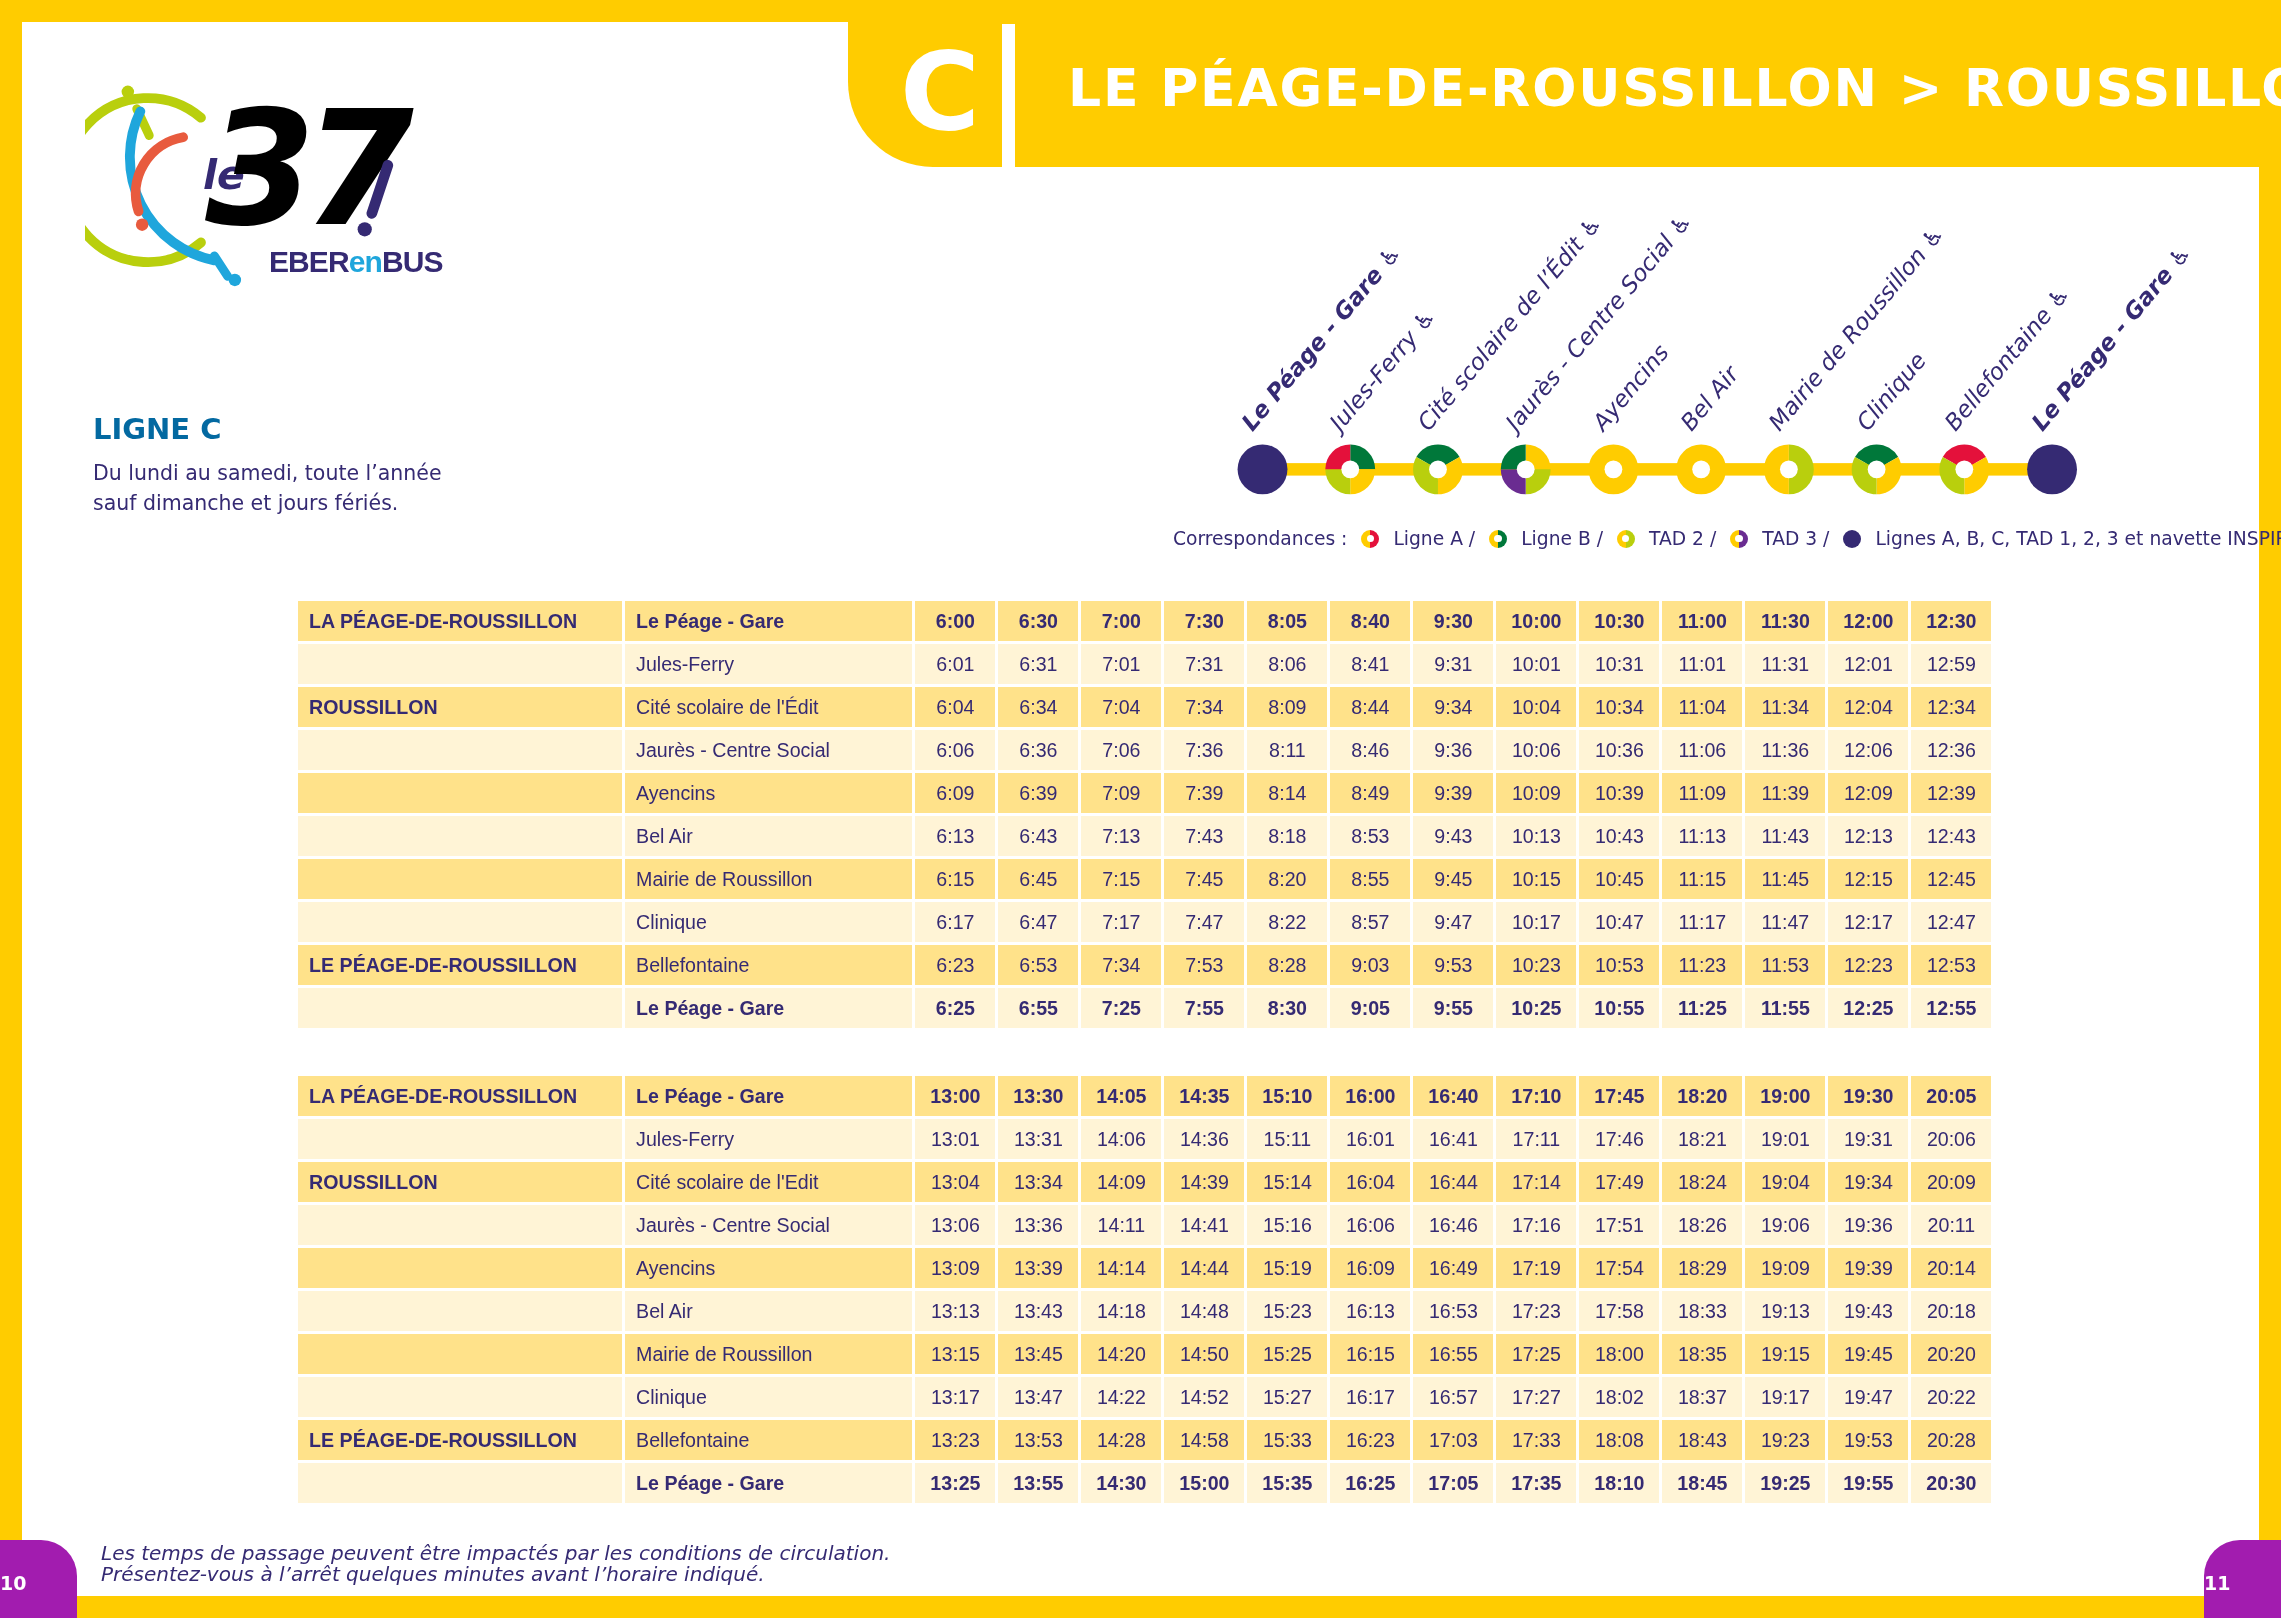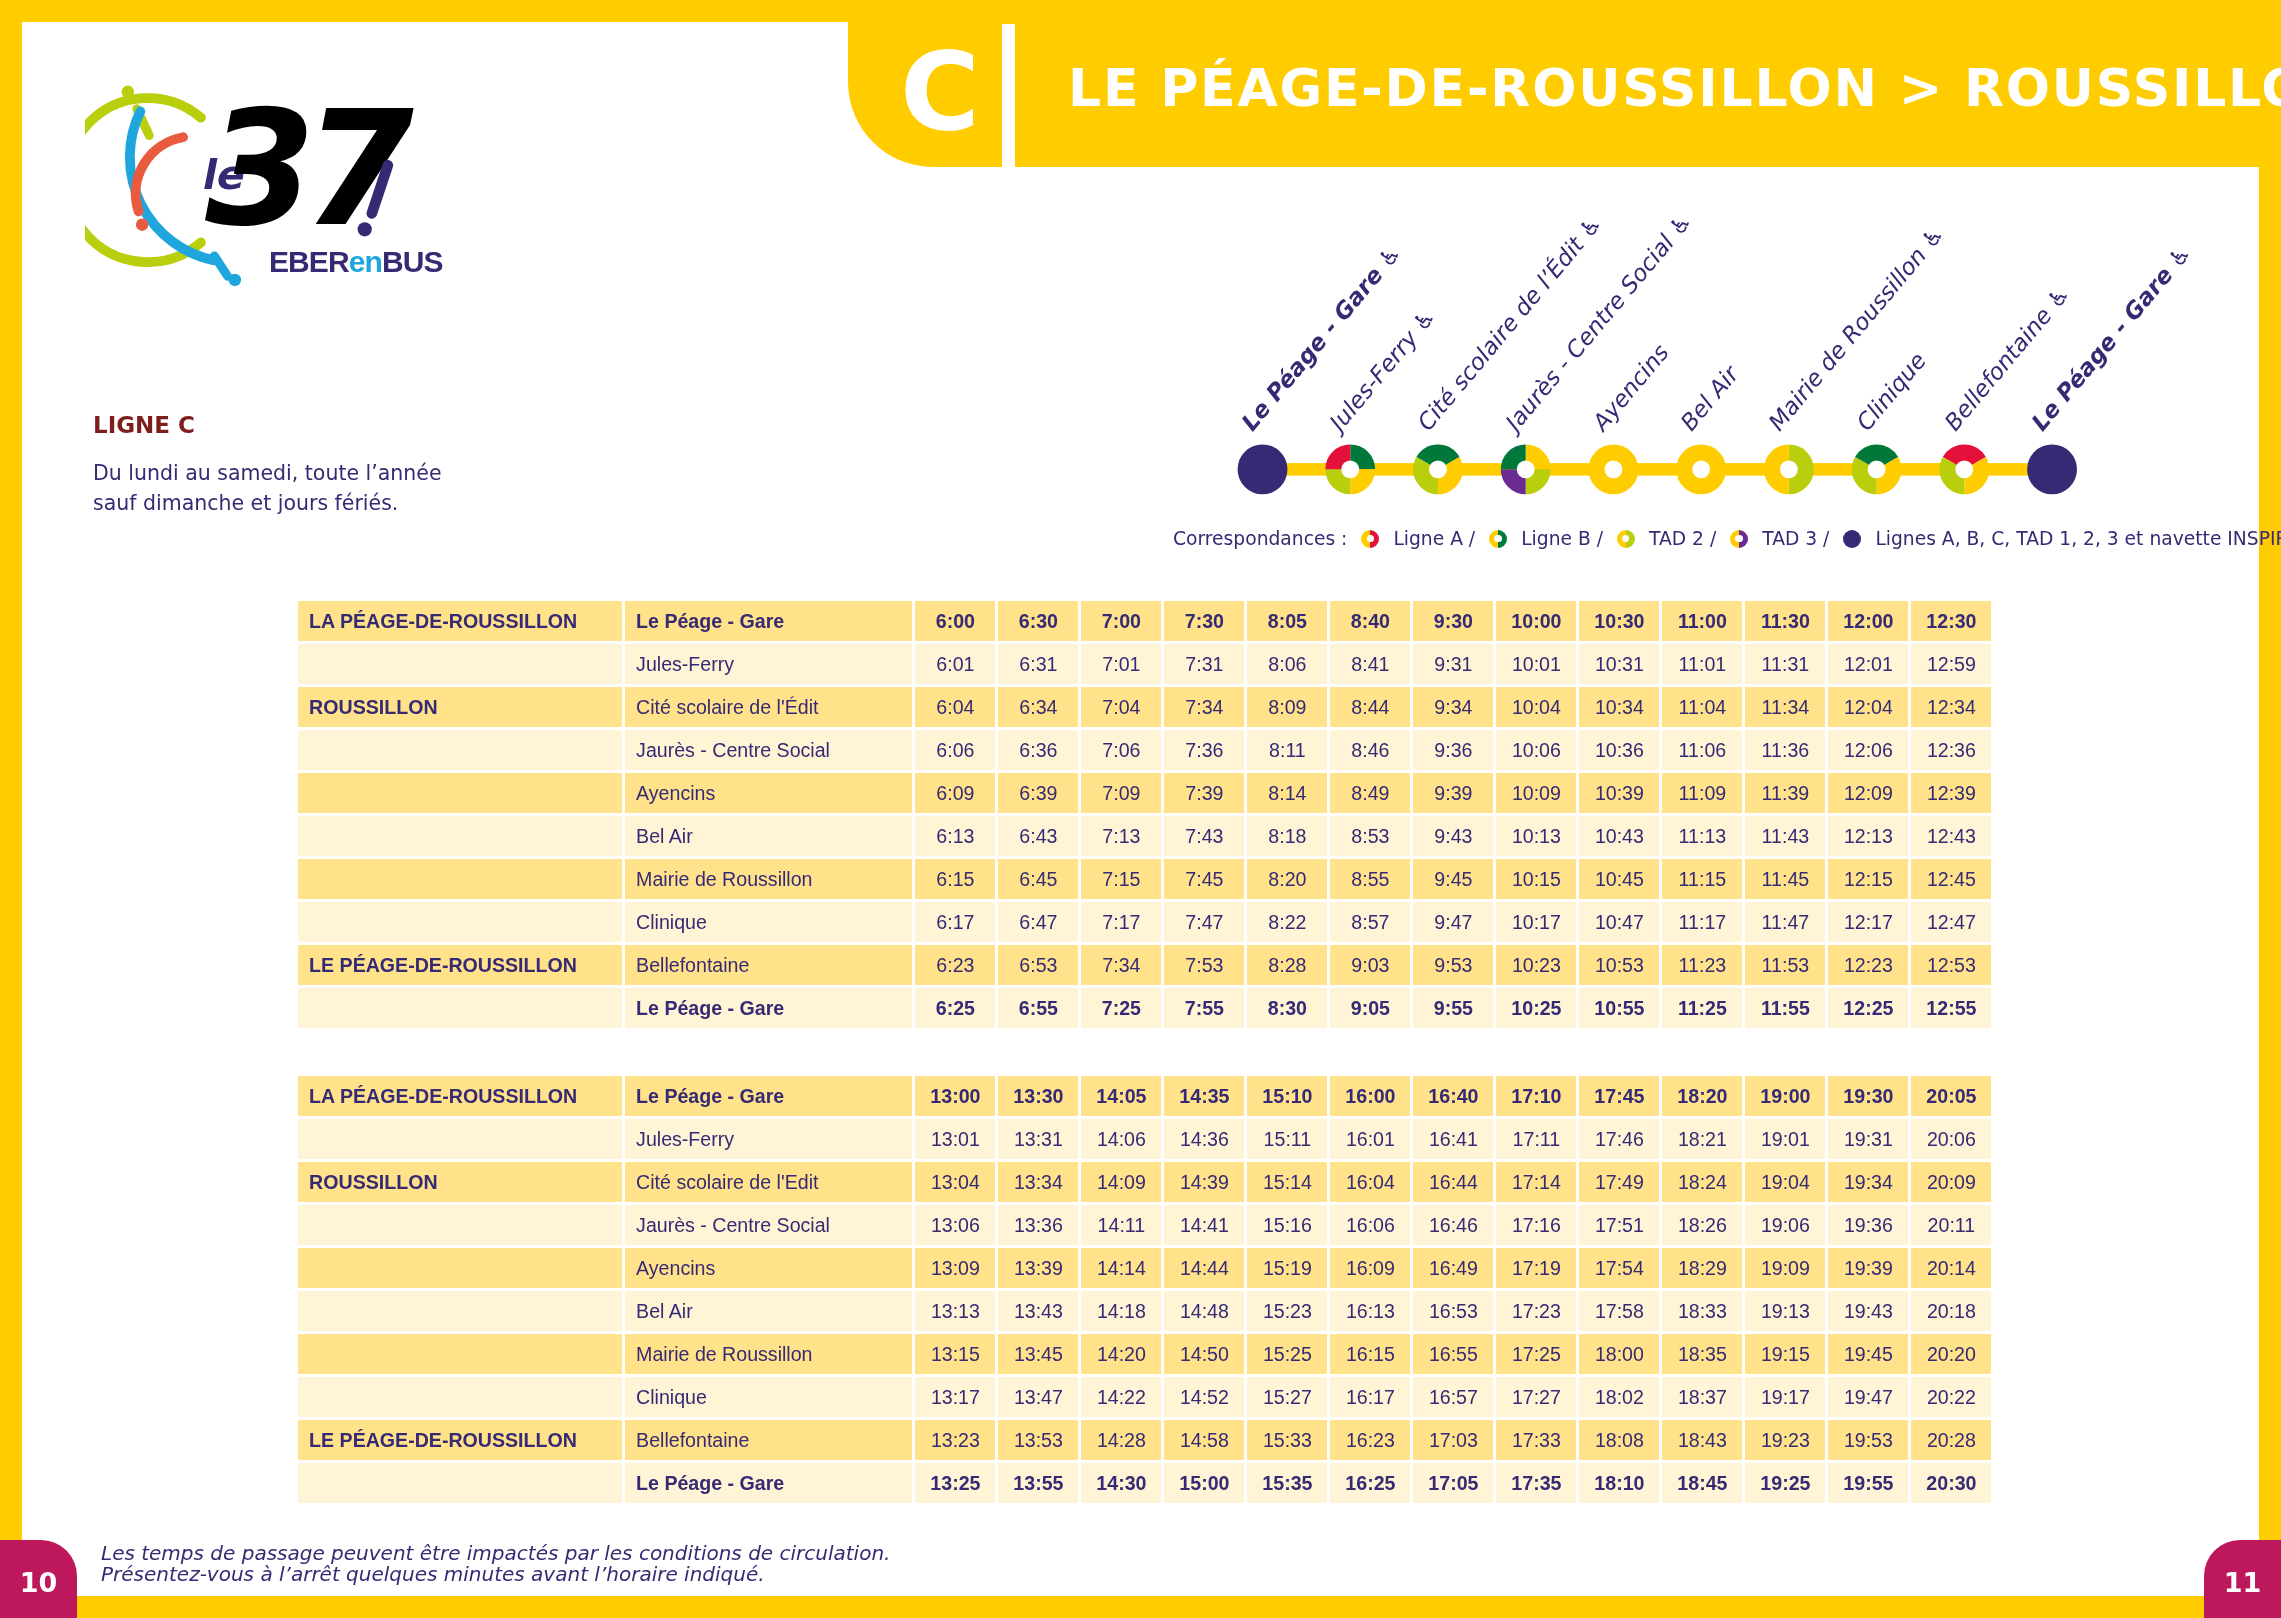--- a/index.html
+++ b/index.html
@@ -15,21 +15,21 @@
   .header-title { position: absolute; left: 1068px; top: 53px; height: 71px; color: #fff; font-weight: 700; font-size: 52px; letter-spacing: 1.8px; line-height: 71px; white-space: nowrap; font-family: "DejaVu Sans", sans-serif; }
 
   
   .logo { position: absolute; left: 85px; top: 82px; width: 330px; height: 214px; }
   .logo-text-le { position: absolute; left: 171px; top: 151px; font-style: italic; font-weight: 700; font-size: 41px; color: #352a73; font-family: "DejaVu Sans", sans-serif; margin-left: 32px; }
   .logo-text-37 { position: absolute; left: 205px; top: 89px; font-weight: 700; font-style: italic; font-size: 159px; line-height: 160px; color: #000000; letter-spacing: -12.5px; font-family: "DejaVu Sans", sans-serif; }
   .logo-sub { position: absolute; left: 269px; top: 245px; font-weight: 700; font-size: 30px; color: #352a73; font-family: "Liberation Sans", sans-serif; letter-spacing: -0.9px; }
   .logo-sub .en { color: #1fa6dc; margin-top: 33px; }
 
   
-  .ligne-title { position: absolute; left: 93px; top: 412px; font-size: 23px; font-weight: 700; color: #7f1d1d; font-family: "DejaVu Sans", sans-serif; }
+  .ligne-title { position: absolute; left: 93px; top: 412px; font-size: 29px; font-weight: 700; color: #0369a1; font-family: "DejaVu Sans", sans-serif; }
   .ligne-desc { position: absolute; left: 93px; top: 458px; font-size: 20.5px; line-height: 30px; color: #352a73; font-family: "DejaVu Sans", sans-serif; }
 
   
   .diagram { position: absolute; left: 0; top: 0; width: 2281px; height: 570px; pointer-events: none; }
   .diagram * { pointer-events: auto; }
   .stop-label { position: absolute; transform-origin: 0 100%; transform: rotate(-50deg); white-space: nowrap; font-size: 23px; color: #352a73; font-style: italic; font-family: "DejaVu Sans", sans-serif; line-height: 27px; }
   .stop-label.terminal { font-weight: 700; }
   .legend { position: absolute; left: 1173px; top: 528px; font-size: 18.7px; color: #352a73; white-space: nowrap; font-family: "DejaVu Sans", sans-serif; display: flex; align-items: center; gap: 14px; }
   .legend .dot { display: inline-block; width: 18px; height: 18px; border-radius: 50%; position: relative; vertical-align: middle; }
   .legend .dot::after { content: ""; position: absolute; left: 5.3px; top: 5.3px; width: 7.1px; height: 7.1px; background: #fff; border-radius: 50%; }
@@ -42,21 +42,21 @@
   .timetable tr:nth-child(even) td { background: #fff4d6; }
   .timetable td.commune { width: 324px; padding-left: 10.7px; font-weight: 700; font-size: 19.6px; }
   .timetable td.stop { width: 287px; padding-left: 10.7px; }
   .timetable td.time { width: 80px; text-align: center; }
   .timetable tr.terminal td.stop, .timetable tr.terminal td.time { font-weight: 700; }
   #table-1 { top: 598px; }
   #table-2 { top: 1073px; }
 
   
   .footer-band { position: absolute; left: 0; bottom: 0; width: 2281px; height: 22px; background: #ffcc00; }
-  .page-num { position: absolute; bottom: 0; width: 77px; height: 78px; background: #be185d; color: #fff; font-weight: 700; font-size: 27px; text-align: center; line-height: 86px; font-family: "DejaVu Sans", sans-serif; }
+  .page-num { position: absolute; bottom: 0; width: 77px; height: 78px; background: #a21caf; color: #fff; font-weight: 700; font-size: 19px; text-align: left; line-height: 86px; font-family: "DejaVu Sans", sans-serif; }
   .page-num.left { left: 0; border-top-right-radius: 36px; }
   .page-num.right { right: 0; border-top-left-radius: 36px; }
   .footnote { position: absolute; left: 101px; top: 1543px; font-size: 20px; font-style: italic; line-height: 20.5px; color: #352a73; font-family: "DejaVu Sans", sans-serif; }
 </style>
 </head>
 <body>
 
 <div class="page"></div>
 
 <div class="header"></div>

